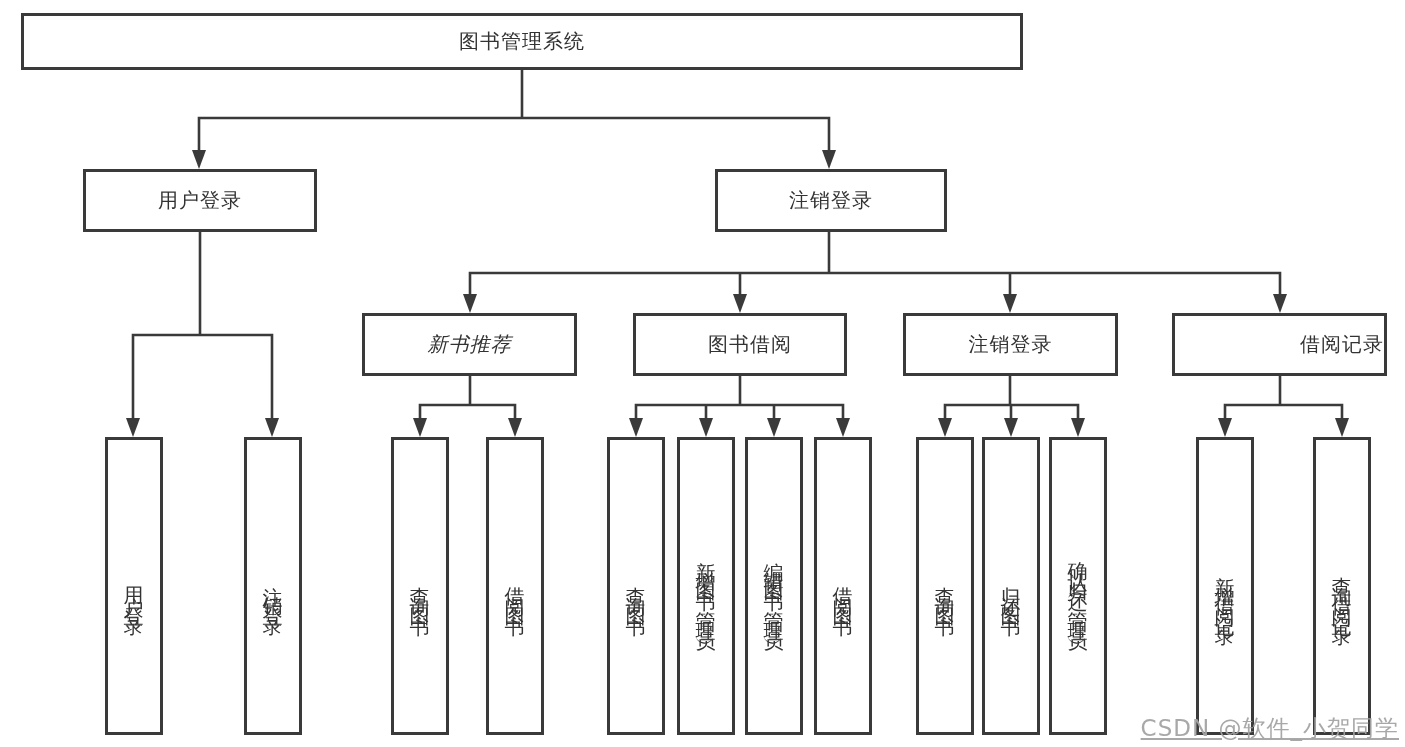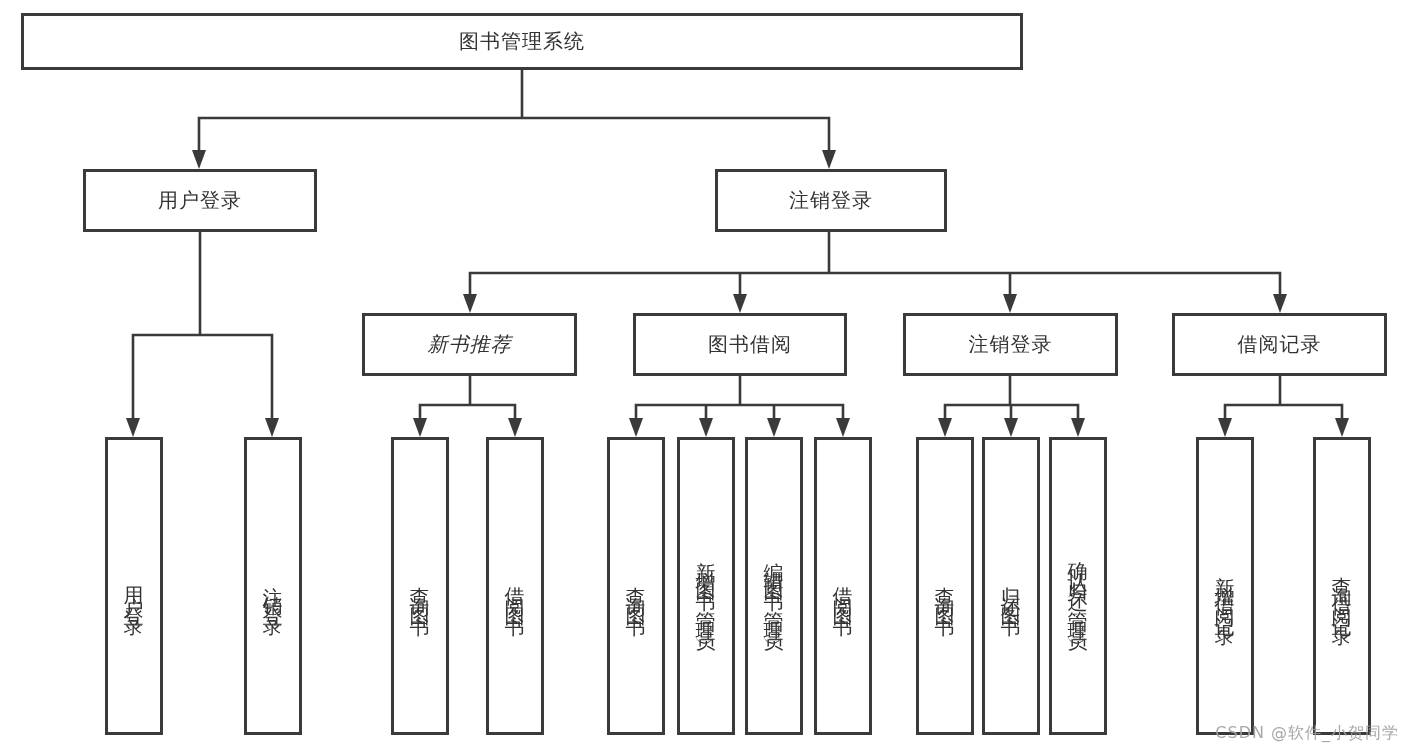--- a/index.html
+++ b/index.html
@@ -42,21 +42,21 @@
     z-index: 2;
     white-space: nowrap;
   }
   
   #box-root           { left: 21px;   top: 13px;  width: 1002px; height: 57px; }
   #box-user-login     { left: 83px;   top: 169px; width: 234px;  height: 63px; }
   #box-book-mgmt      { left: 715px;  top: 169px; width: 232px;  height: 63px; }
   #box-new-rec        { left: 362px;  top: 313px; width: 215px;  height: 63px; font-style: italic; }
   #box-book-borrow    { left: 633px;  top: 313px; width: 214px;  height: 63px; padding-left: 20px; }
   #box-current-borrow { left: 903px;  top: 313px; width: 215px;  height: 63px; }
-  #box-borrow-records { left: 1172px; top: 313px; width: 215px;  height: 63px; }
+  #box-borrow-records { left: 1172px; top: 313px; width: 215px;  height: 63px; justify-content: flex-end; }
 
   
   .leaf {
     position: absolute;
     top: 437px;
     width: 58px;
     height: 298px;
     box-sizing: border-box;
     background: #ffffff;
     border: 3px solid #3a3a3a;
@@ -86,25 +86,26 @@
   #leaf-cb-query   { left: 916px;  }
   #leaf-cb-return  { left: 982px;  }
   #leaf-cb-confirm { left: 1049px; }
   #leaf-br-add     { left: 1196px; }
   #leaf-br-query   { left: 1313px; }
 
   .watermark {
     position: absolute;
     right: 6px;
     bottom: 3px;
-    font-size: 16px;
+    font-size: 23px;
     color: rgba(163, 163, 163, 0.95);
     letter-spacing: 1px;
     z-index: 3;
     white-space: nowrap;
+    text-decoration: underline;
   }
 </style>
 </head>
 <body>
 
 <div class="stage">
 
   <svg class="connectors" viewBox="0 0 1405 747" xmlns="http://www.w3.org/2000/svg">
     <g stroke="#3a3a3a" stroke-width="2.6" fill="none">
 

